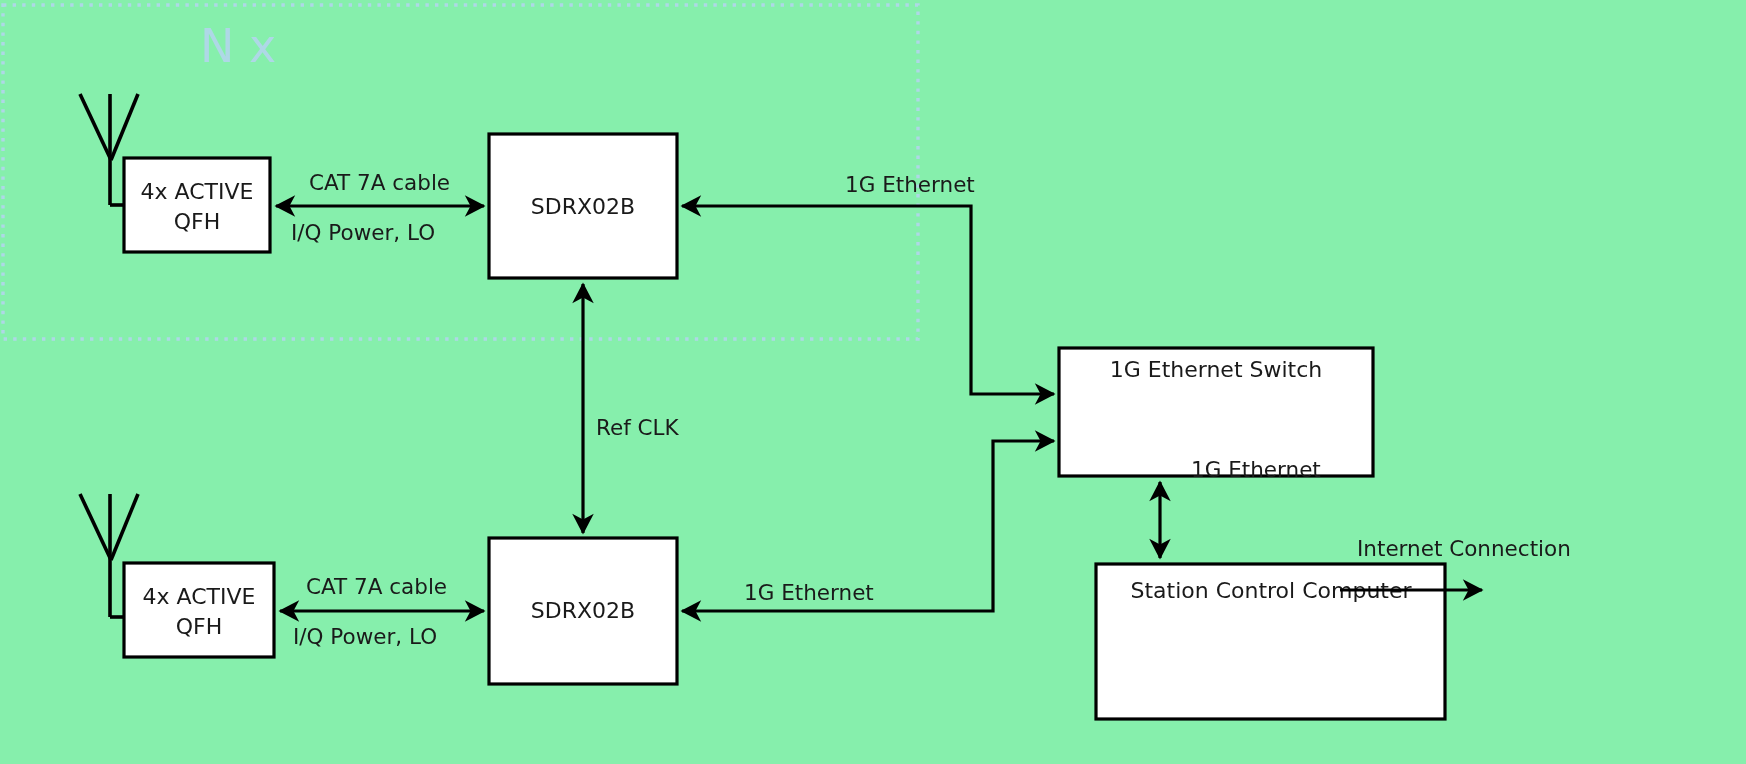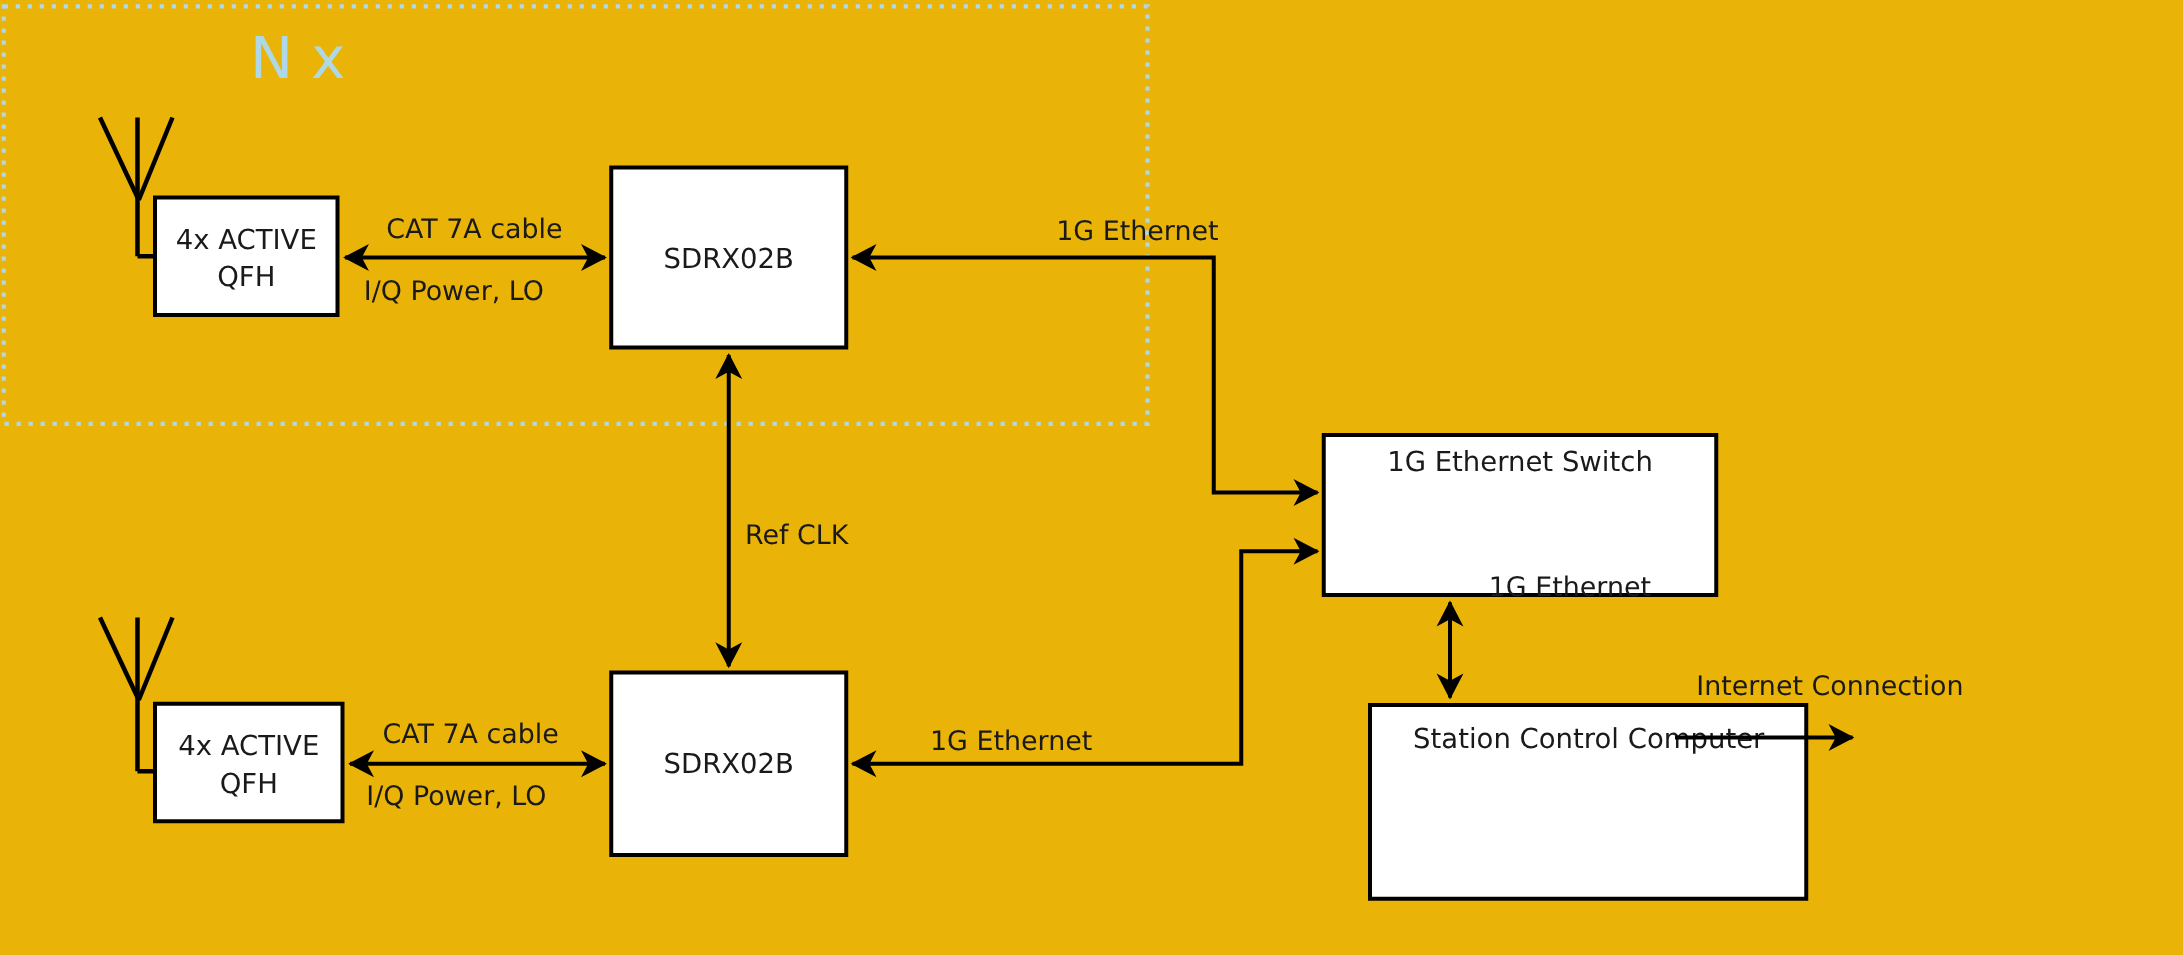--- a/index.html
+++ b/index.html
@@ -8,21 +8,21 @@
     padding: 0;
     background: #ffffff;
   }
   body {
     font-family: "DejaVu Sans", "Liberation Sans", sans-serif;
   }
   #stage {
     position: relative;
     width: 1746px;
     height: 764px;
-    background: #eab308;
+    background: #86efac;
     overflow: hidden;
     text-align: right;
   }
   #diagram-svg {
     position: absolute;
     left: 0;
     top: 0;
     width: 1746px;
     height: 764px;
     display: block;

